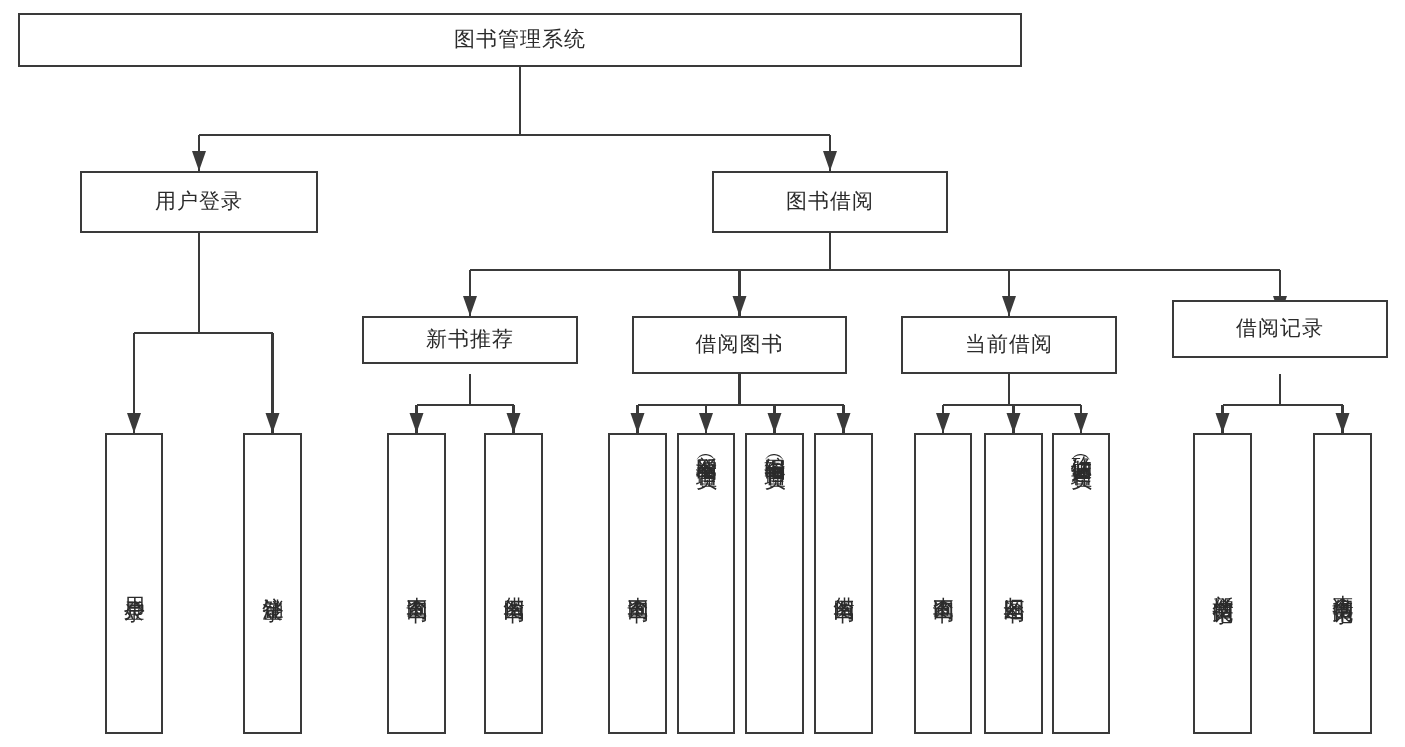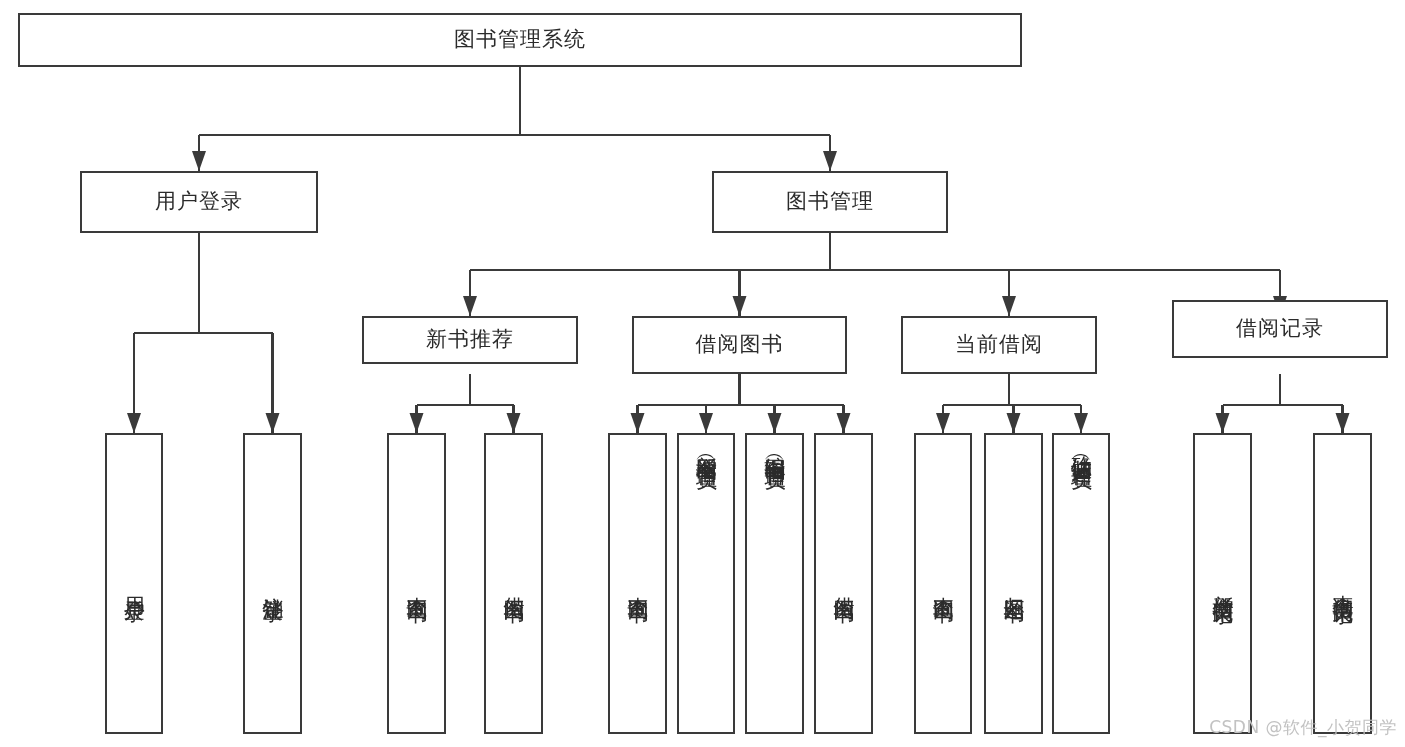--- a/index.html
+++ b/index.html
@@ -9,20 +9,21 @@
   }
   body {
     font-family: "DejaVu Sans", "Liberation Sans", sans-serif;
   }
   #canvas {
     position: relative;
     width: 1405px;
     height: 747px;
     background: #ffffff;
     overflow: hidden;
+    font-family: Liberation Serif, serif;
   }
   #wires {
     position: absolute;
     left: 0;
     top: 0;
     width: 1405px;
     height: 747px;
     pointer-events: none;
   }
   .node {
@@ -133,29 +134,29 @@
       <path d="M 1335.5 413 L 1349.5 413 L 1342.5 433 Z" fill="#3a3a3a"></path>
     </svg>
   <div id="nodes">
       <div class="node horiz" style="left: 18px; top: 13px; width: 1004px; height: 54px; border-color: rgb(58, 58, 58); background: rgb(255, 255, 255); color: rgb(43, 43, 43);">
         <span class="node-label">图书管理系统</span>
       </div>
       <div class="node horiz" style="left: 80px; top: 171px; width: 238px; height: 62px; border-color: rgb(58, 58, 58); background: rgb(255, 255, 255); color: rgb(43, 43, 43);">
         <span class="node-label">用户登录</span>
       </div>
       <div class="node horiz" style="left: 712px; top: 171px; width: 236px; height: 62px; border-color: rgb(58, 58, 58); background: rgb(255, 255, 255); color: rgb(43, 43, 43);">
-        <span class="node-label">图书管理</span>
+        <span class="node-label">图书借阅</span>
       </div>
       <div class="node horiz" style="left: 362px; top: 316px; width: 216px; height: 48px; border-color: rgb(58, 58, 58); background: rgb(255, 255, 255); color: rgb(43, 43, 43);">
         <span class="node-label">新书推荐</span>
       </div>
       <div class="node horiz" style="left: 632px; top: 316px; width: 215px; height: 58px; border-color: rgb(58, 58, 58); background: rgb(255, 255, 255); color: rgb(43, 43, 43);">
         <span class="node-label">借阅图书</span>
       </div>
-      <div class="node horiz" style="left: 901px; top: 316px; width: 196px; height: 58px; border-color: rgb(58, 58, 58); background: rgb(255, 255, 255); color: rgb(43, 43, 43);">
+      <div class="node horiz" style="left: 901px; top: 316px; width: 216px; height: 58px; border-color: rgb(58, 58, 58); background: rgb(255, 255, 255); color: rgb(43, 43, 43);">
         <span class="node-label">当前借阅</span>
       </div>
       <div class="node horiz" style="left: 1172px; top: 300px; width: 216px; height: 58px; border-color: rgb(58, 58, 58); background: rgb(255, 255, 255); color: rgb(43, 43, 43);">
         <span class="node-label">借阅记录</span>
       </div>
       <div class="node vert" style="left: 105px; top: 433px; width: 58px; height: 301px; border-color: rgb(58, 58, 58); background: rgb(255, 255, 255); color: rgb(43, 43, 43);">
         <span class="node-label">用户登录</span>
       </div>
       <div class="node vert" style="left: 243px; top: 433px; width: 59px; height: 301px; border-color: rgb(58, 58, 58); background: rgb(255, 255, 255); color: rgb(43, 43, 43);">
         <span class="node-label">注销登录</span>
@@ -187,14 +188,13 @@
       <div class="node vert top-aligned" style="left: 1052px; top: 433px; width: 58px; height: 301px; border-color: rgb(58, 58, 58); background: rgb(255, 255, 255); color: rgb(43, 43, 43);">
         <span class="node-label">确认归还（管理员）</span>
       </div>
       <div class="node vert" style="left: 1193px; top: 433px; width: 59px; height: 301px; border-color: rgb(58, 58, 58); background: rgb(255, 255, 255); color: rgb(43, 43, 43);">
         <span class="node-label">新增借阅记录</span>
       </div>
       <div class="node vert" style="left: 1313px; top: 433px; width: 59px; height: 301px; border-color: rgb(58, 58, 58); background: rgb(255, 255, 255); color: rgb(43, 43, 43);">
         <span class="node-label">查询借阅记录</span>
       </div>
     </div>
-  <div class="watermark">CSDN @软件_小贺同学</div>
 </div>
 
 </body></html>

